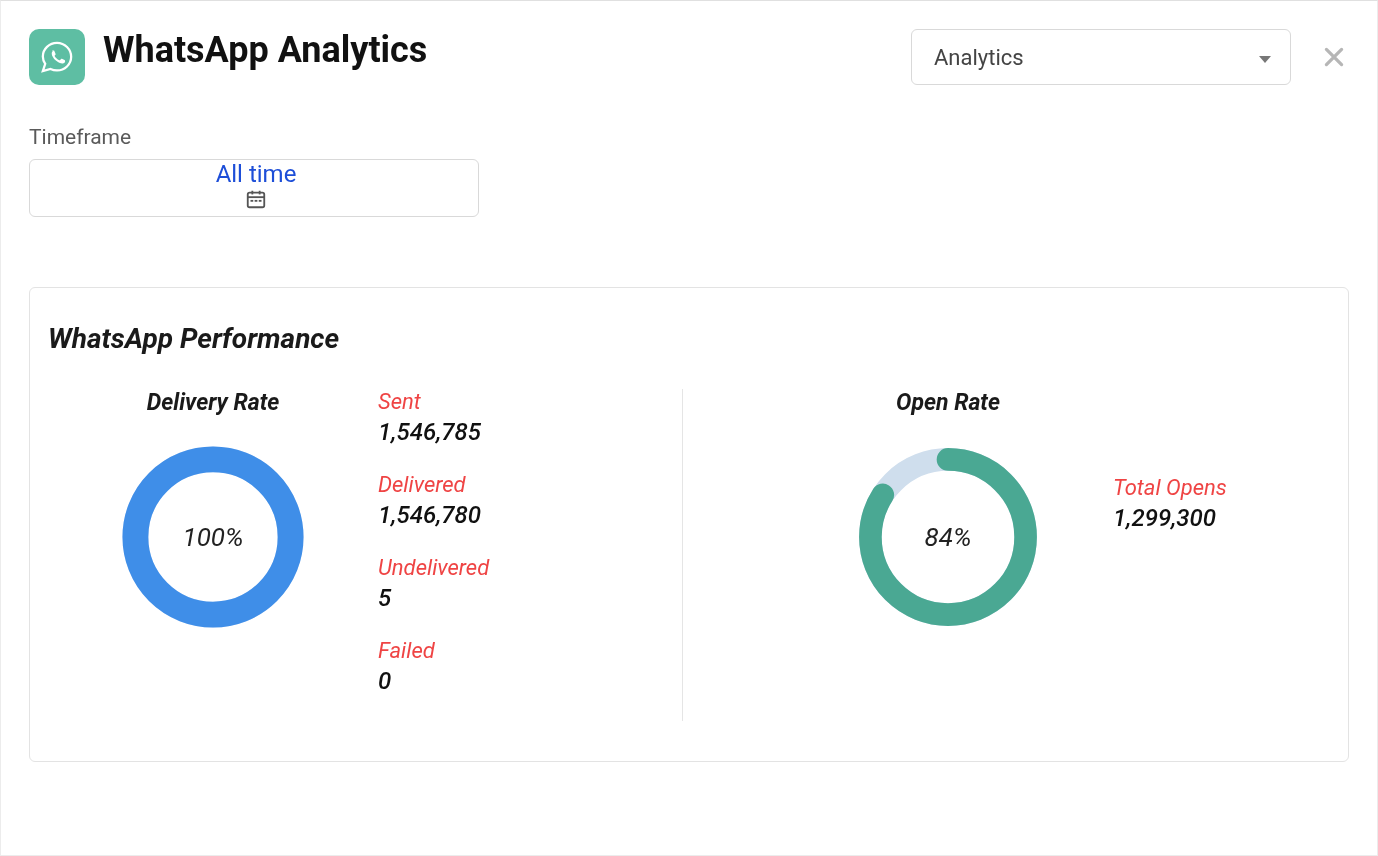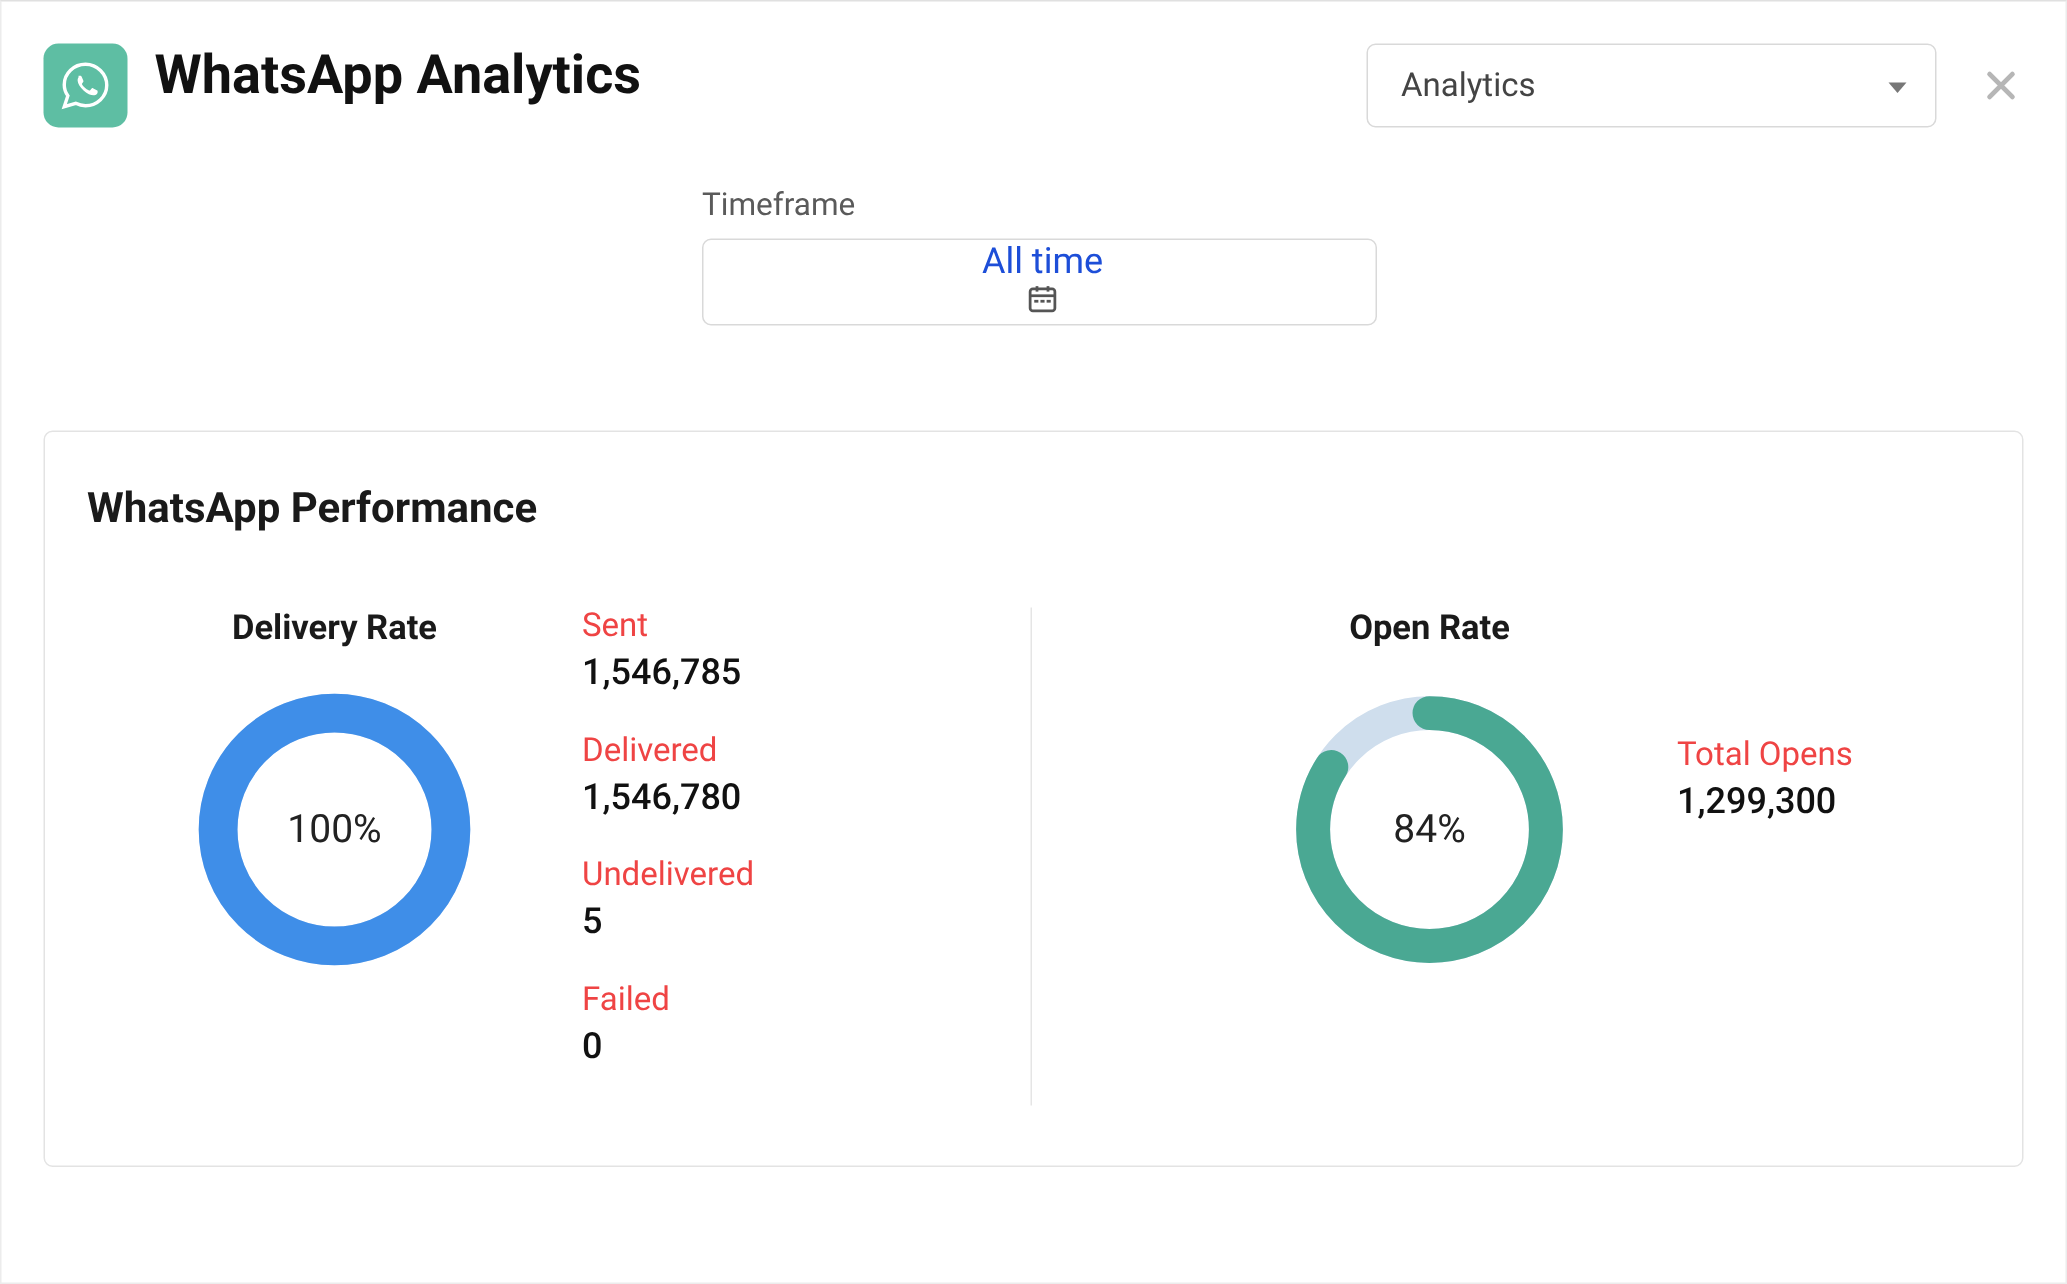--- a/index.html
+++ b/index.html
@@ -58,49 +58,49 @@
     width: 30px;
     height: 30px;
     display: flex;
     align-items: center;
     justify-content: center;
     cursor: pointer;
     color: #b6b6b6;
   }
   .filters {
     display: flex;
-    justify-content: center;
+    justify-content: flex-start;
     padding: 40px 20px 0 28px;
   }
   .timeframe-wrap { width: 450px; }
   .timeframe-label {
     font-size: 21px;
     color: #5a5a5a;
     margin-bottom: 10px;
   }
   .dropdown.timeframe { width: 100%; height: 58px; font-size: 24px; color:#1d4ed8;flex-direction:column; }
 
   .panel {
     margin: 70px 28px 0 28px;
     border: 1px solid #e3e3e3;
     border-radius: 6px;
-    padding: 34px 30px 40px 28px;
+    padding: 34px 30px 40px 18px;
+    font-style: italic;
   }
   .panel-title {
     font-size: 28px;
     font-weight: 700;
     margin-bottom: 34px;
   }
   .grid {
     display: flex;
   }
   .col {
     display: flex;
     align-items: flex-start;
-    margin-top: 16px;
   }
   .col.left { width: 50%; border-right: 1px solid #e5e5e5; padding-right: 30px; }
   .col.right { width: 50%; padding-left: 100px; }
 
   .donut-block { width: 330px; text-align: center; }
   .donut-title { font-size: 23px; font-weight: 700; margin-bottom: 24px; }
   .donut-wrap { position: relative; width: 194px; height: 194px; margin: 0 auto; }
   .donut-wrap svg { transform: rotate(-90deg); }
   .donut-center {
     position: absolute; inset: 0;

